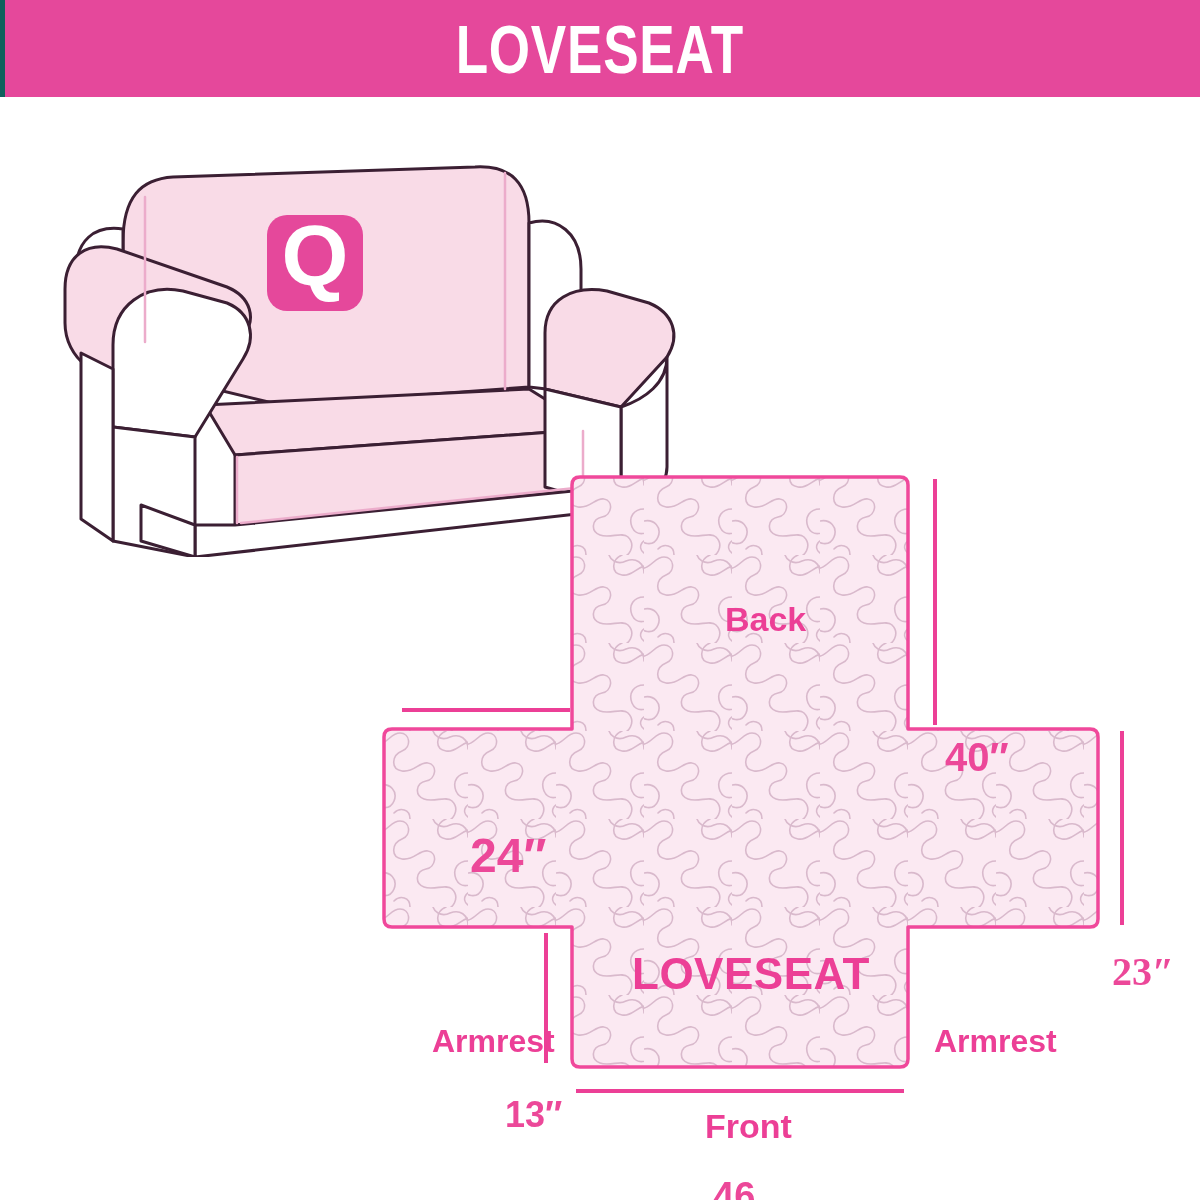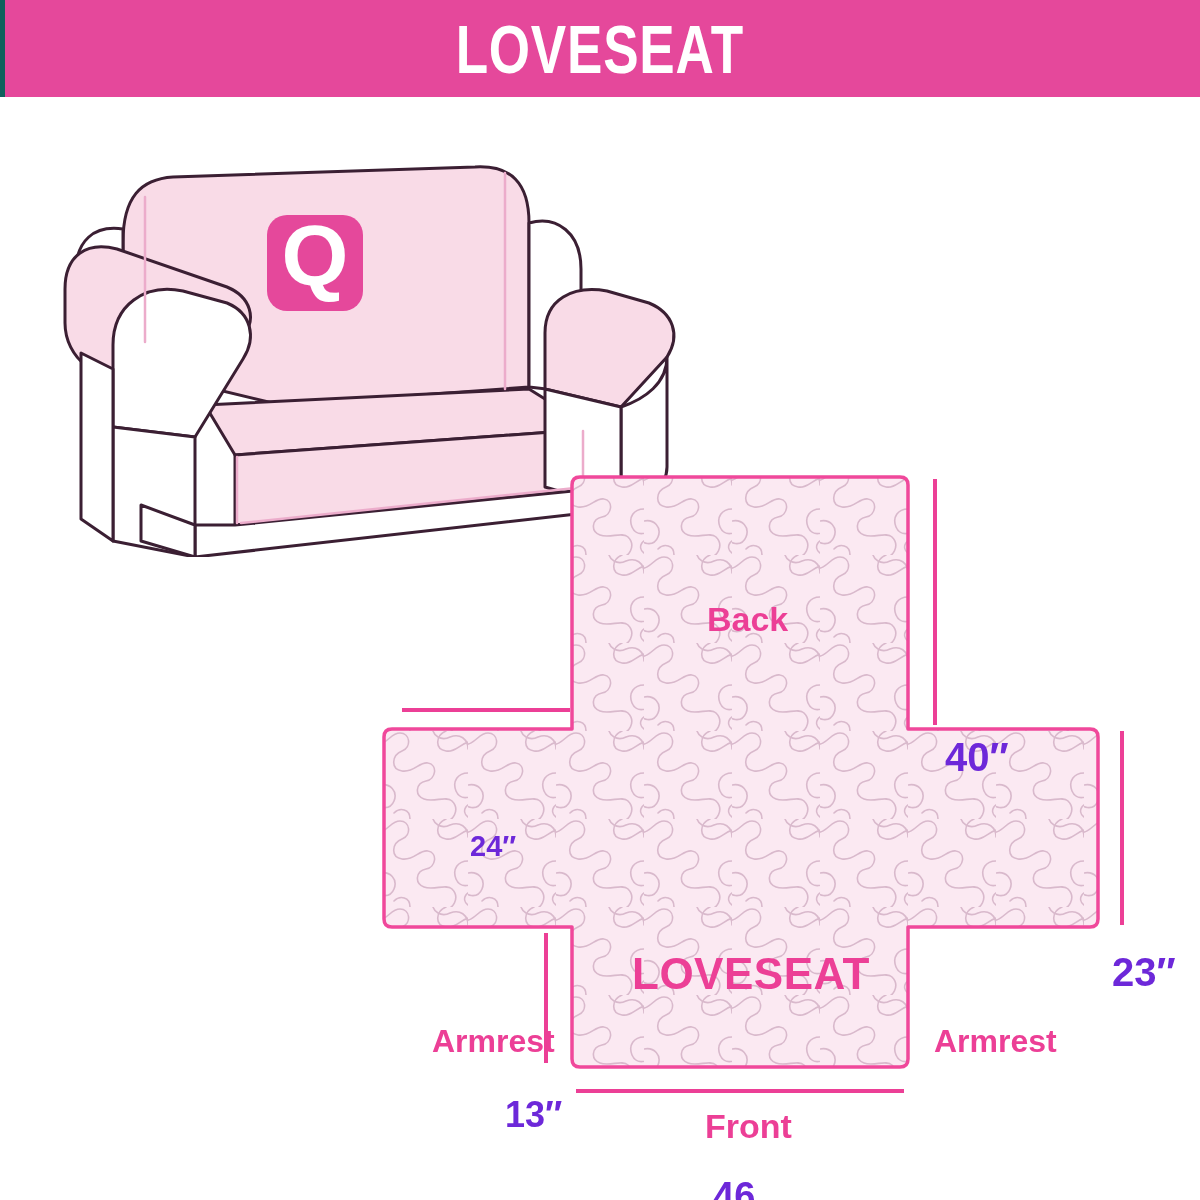--- a/index.html
+++ b/index.html
@@ -71,41 +71,41 @@
     position: absolute;
     left: 380px;
     top: 370px;
     width: 800px;
     height: 730px;
   }
   .cover-diagram svg { display: block; width: 100%; height: 100%; }
 
   .dim-label {
     position: absolute;
-    color: #6d28d9;
+    color: #ec4899;
     font-weight: bold;
     font-family: "Liberation Sans", sans-serif;
     white-space: nowrap;
     line-height: 1;
   }
   .dim-40  { left: 945px; top: 640px;  font-size: 40px; }
-  .dim-23  { left: 1112px; top: 855px; font-size: 40px; }
-  .dim-24  { left: 470px; top: 735px;  font-size: 29px; text-align: center; }
+  .dim-23  { left: 1112px; top: 855px; font-size: 40px; font-family: Liberation Serif, serif; }
+  .dim-24  { left: 470px; top: 735px;  font-size: 48px; text-align: center; }
   .dim-13  { left: 497px; top: 1000px; font-size: 36px; margin-left: 8px; }
   .dim-46  { left: 713px; top: 1080px; font-size: 38px; }
 
   .panel-label {
     position: absolute;
     color: #ec3f96;
     font-weight: bold;
     font-family: "Liberation Sans", sans-serif;
     white-space: nowrap;
     line-height: 1;
   }
-  .lbl-back      { left: 707px; top: 505px;  font-size: 34px; }
+  .lbl-back      { left: 725px; top: 505px;  font-size: 34px; }
   .lbl-loveseat  { left: 632px; top: 855px;  font-size: 44px; letter-spacing: 0.5px; }
   .lbl-arm-left  { left: 432px; top: 928px;  font-size: 32px; }
   .lbl-arm-right { left: 934px; top: 928px;  font-size: 32px; }
   .lbl-front     { left: 705px; top: 1012px; font-size: 34px; text-align: center; }
 </style>
 </head>
 <body>
 
 <div class="banner">
   <div class="banner-edge"></div>

